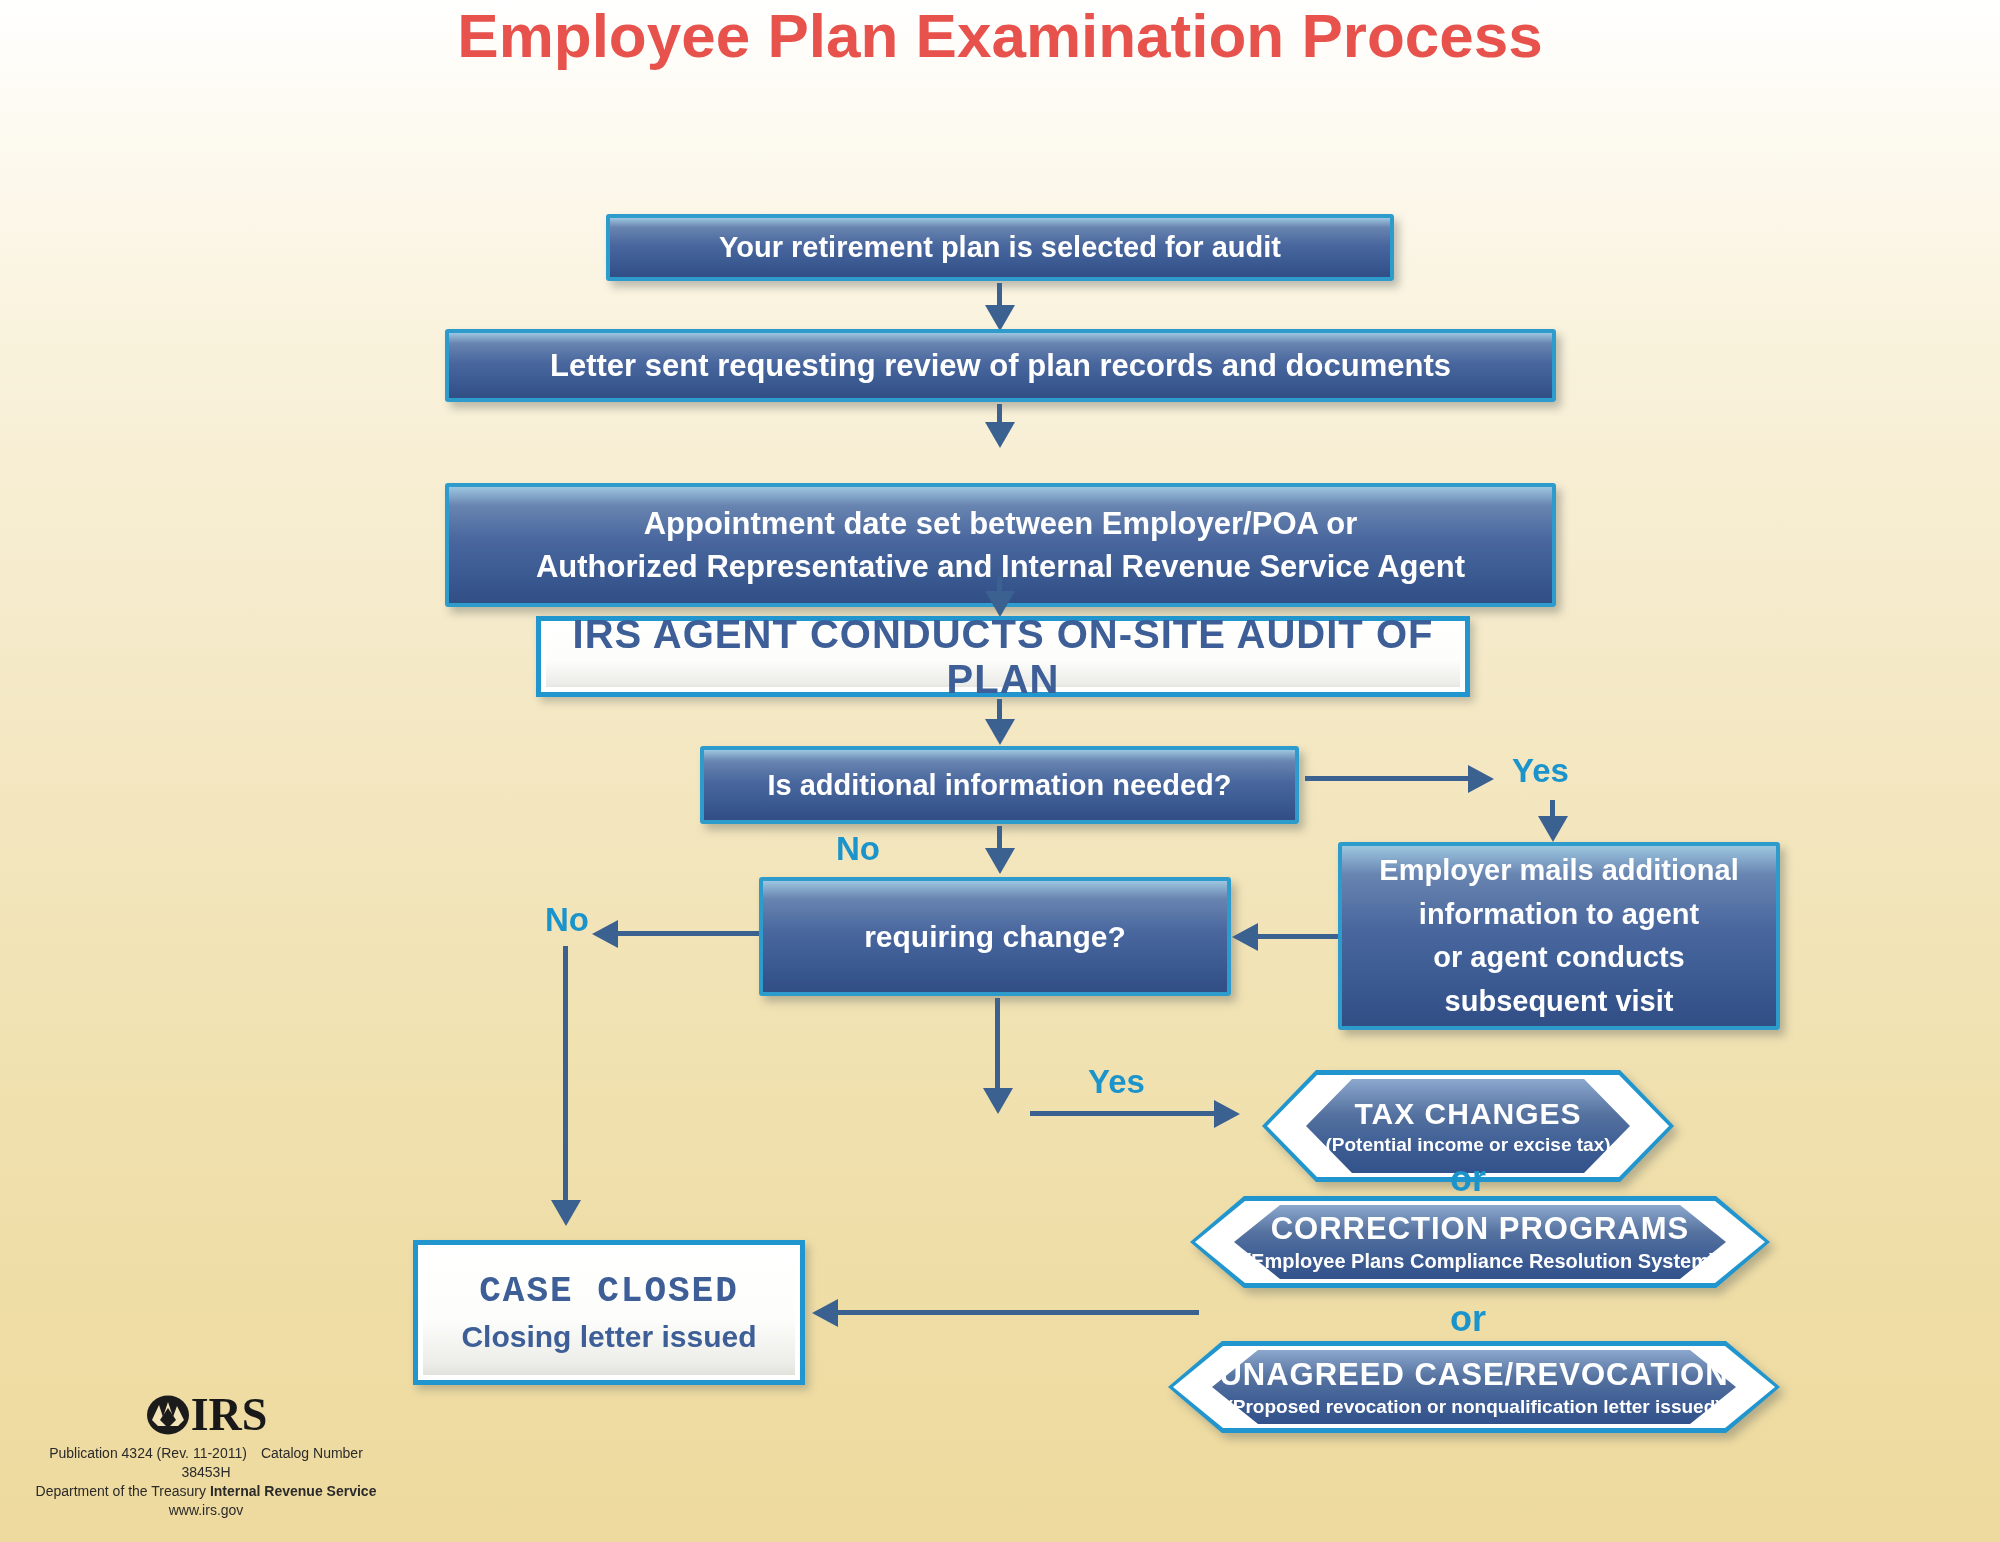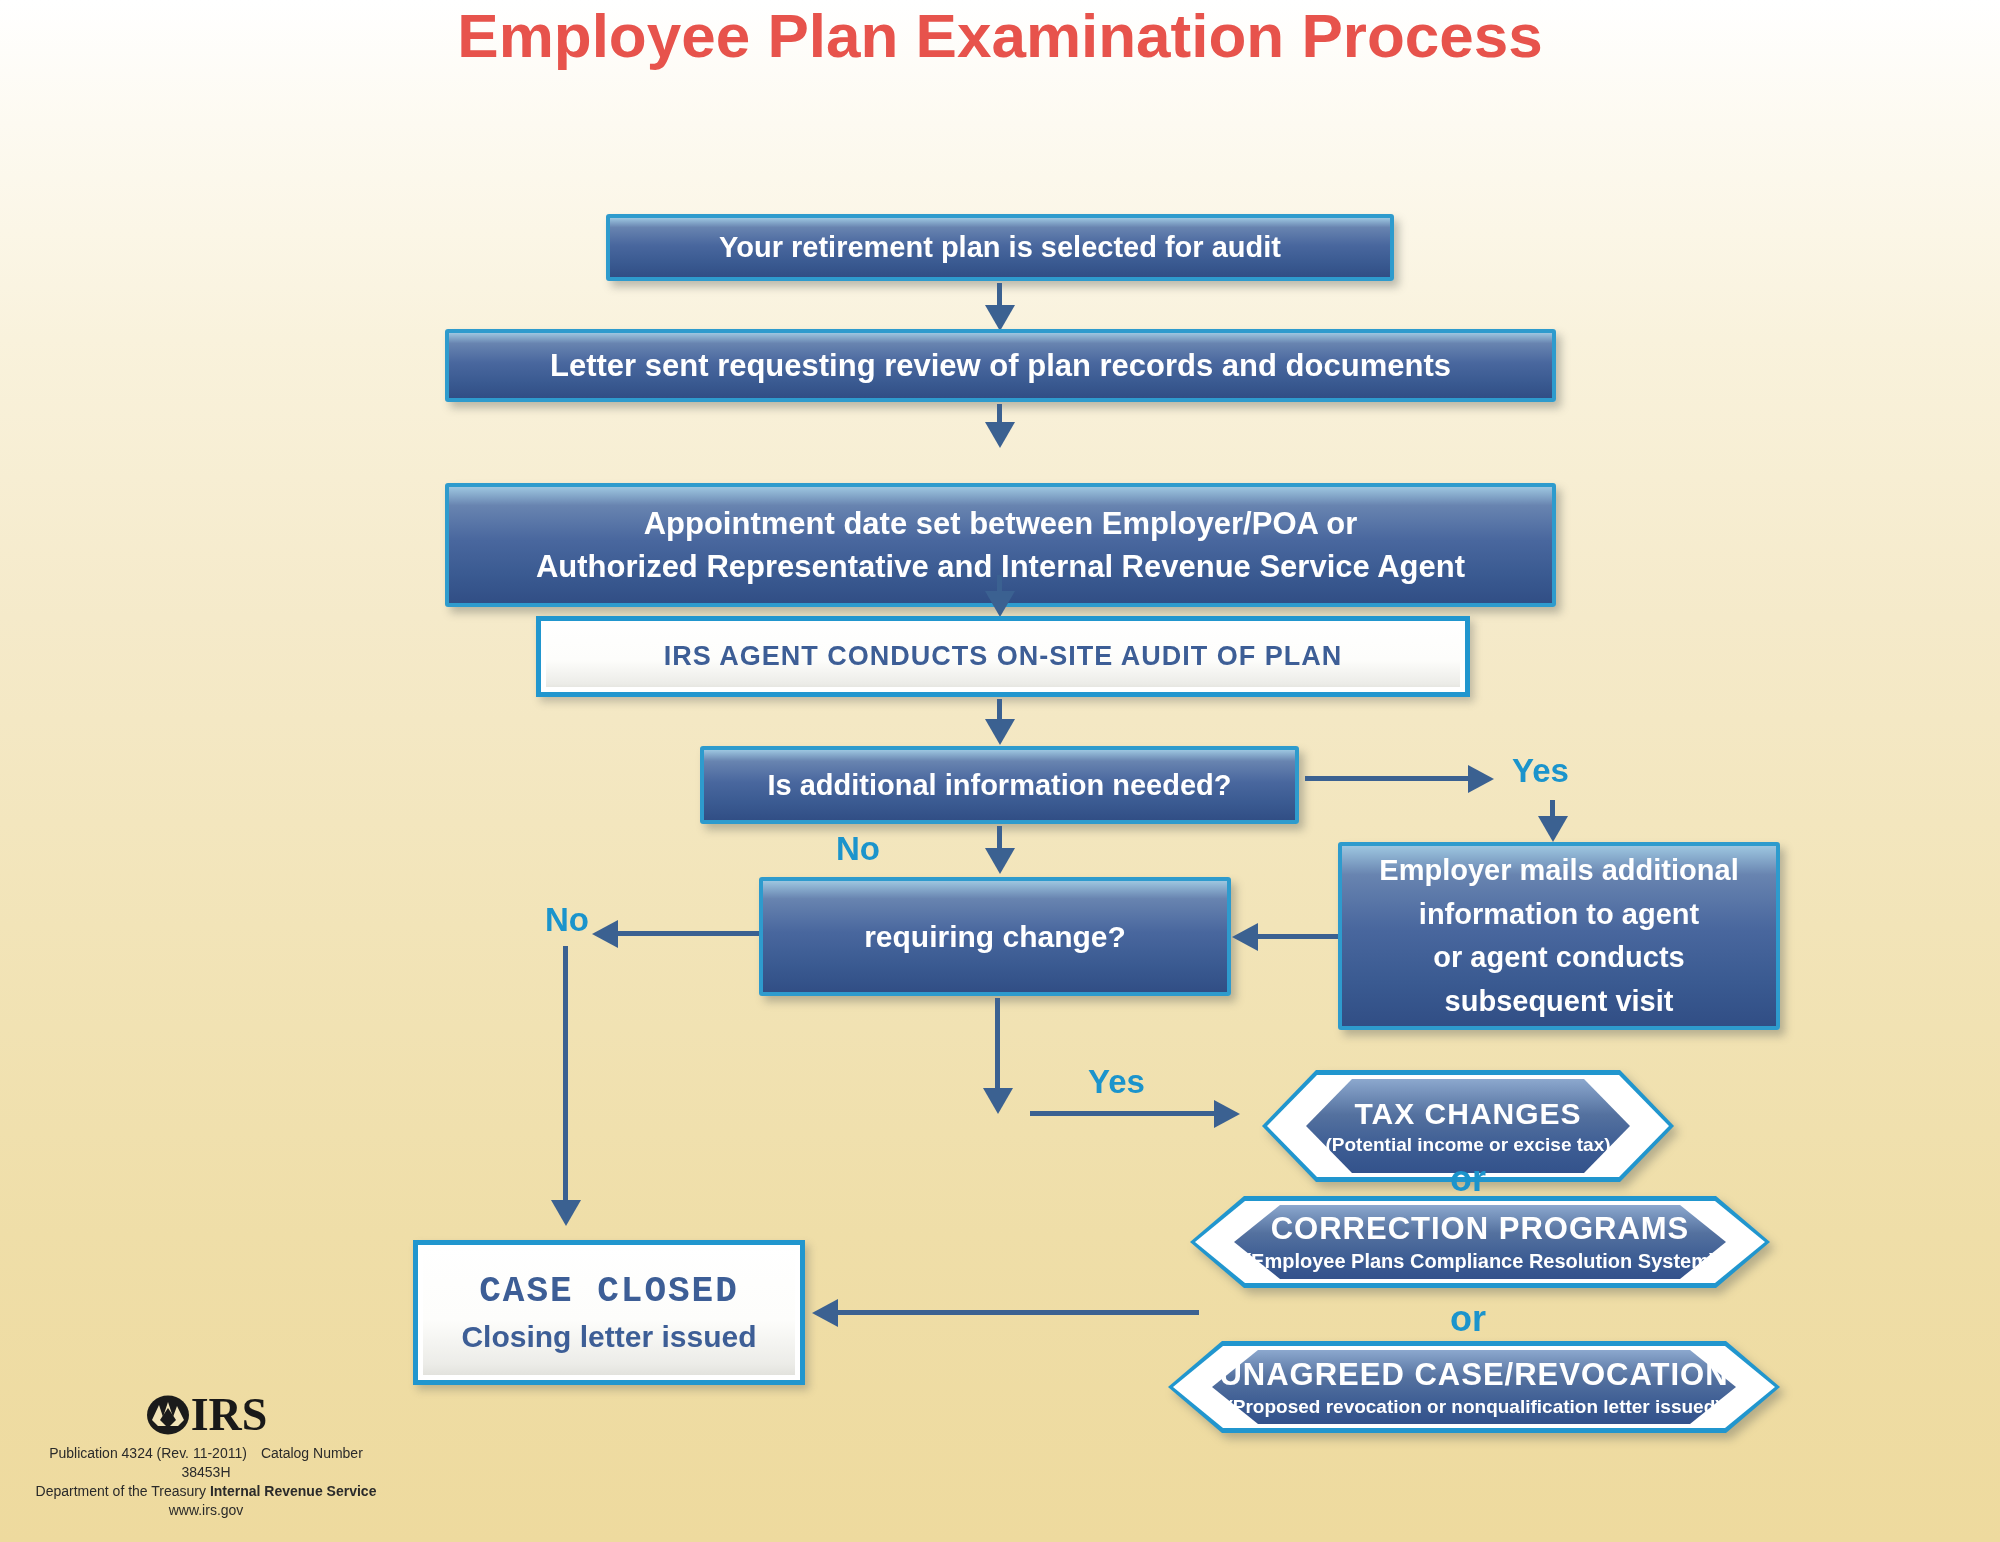--- a/index.html
+++ b/index.html
@@ -85,21 +85,21 @@
   <div class="tri down" style="left:985px;top:422px;"></div>
 
   <div class="bluebox" style="left:445px;top:449px;width:1111px;height:124px;font-size:31px;line-height:1.4;margin-top:34px;">
     <span>Appointment date set between Employer/POA or</span>
     <span>Authorized Representative and Internal Revenue Service Agent</span>
   </div>
 
   <div class="vline" style="left:997px;top:575px;height:18px;"></div>
   <div class="tri down" style="left:985px;top:591px;"></div>
 
-  <div class="whitebox" style="left:536px;top:616px;width:934px;height:81px;font-size:27px;letter-spacing:1px;">
+  <div class="whitebox" style="left:536px;top:616px;width:934px;height:81px;font-size:40px;letter-spacing:1px;">
     <span>IRS AGENT CONDUCTS ON-SITE AUDIT OF PLAN</span>
   </div>
 
   <div class="vline" style="left:997px;top:699px;height:22px;"></div>
   <div class="tri down" style="left:985px;top:719px;"></div>
 
   <div class="bluebox" style="left:700px;top:746px;width:599px;height:78px;font-size:29px;">
     <span>Is additional information needed?</span>
   </div>
 

